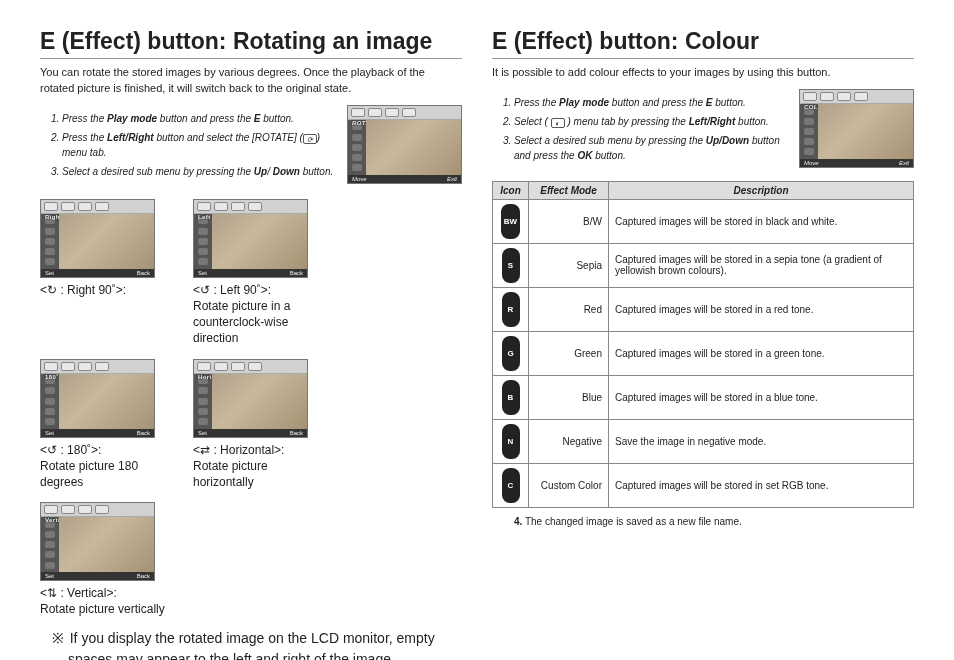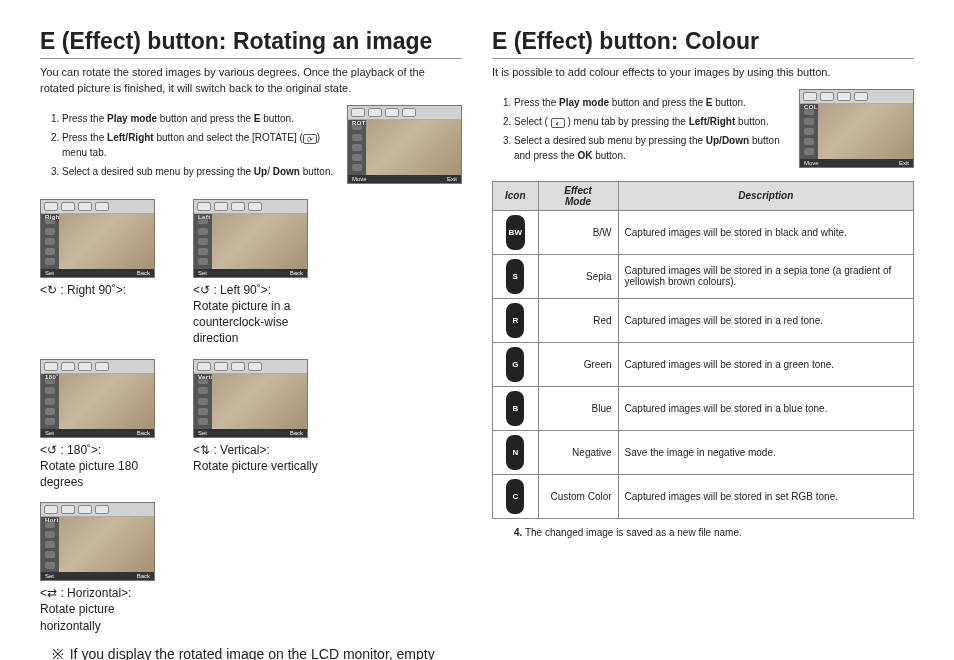--- a/index.html
+++ b/index.html
@@ -114,20 +114,21 @@
     font-size: 6px;
     color: #eee;
     background: #333;
     padding: 1px 4px;
   }
   .step-row {
     display: flex;
     align-items: flex-start;
     gap: 0;
     margin-bottom: 6px;
+    font-style: italic;
   }
   .step-row ol { flex: 1; }
   .thumb-grid {
     display: flex;
     flex-wrap: wrap;
     gap: 12px 28px;
     margin-top: 10px;
   }
   .thumb-cell { width: 125px; }
   .thumb-cap {
@@ -152,21 +153,21 @@
   table.effect {
     border-collapse: collapse;
     width: 100%;
     font-size: 10px;
     margin-top: 8px;
   }
   table.effect th {
     background: #ddd;
     font-weight: bold;
     border: 1px solid #888;
-    padding: 3px 12px;
+    padding: 3px 3px;
     font-style: italic;
   }
   table.effect td {
     border: 1px solid #888;
     padding: 4px 6px;
     vertical-align: middle;
   }
   table.effect td.ic { text-align: center; width: 36px; }
   table.effect td.md { text-align: right; width: 80px; }
   .mode-pill {
@@ -321,68 +322,68 @@
     </div>
         </div>
         <div class="thumb-cell">
     <div class="lcd">
       <div class="lcd-top">
               <span></span>
               <span></span>
               <span></span>
               <span></span>
             </div>
+      <div class="lcd-label">Horizontal</div>
+      <div class="lcd-body">
+        <div class="lcd-side">
+                <span></span>
+                <span></span>
+                <span></span>
+                <span></span>
+                <span></span>
+              </div>
+        <div class="lcd-photo"></div>
+      </div>
+      <div class="lcd-bottom">
+              <span>Set</span>
+              <span>Back</span>
+            </div>
+    </div>
+    <div class="thumb-cap">
+      <div>&lt;⇄ : Horizontal&gt;:</div>
+      <div>Rotate picture horizontally</div>
+    </div>
+        </div>
+        <div class="thumb-cell">
+    <div class="lcd">
+      <div class="lcd-top">
+              <span></span>
+              <span></span>
+              <span></span>
+              <span></span>
+            </div>
       <div class="lcd-label">Vertical</div>
       <div class="lcd-body">
         <div class="lcd-side">
                 <span></span>
                 <span></span>
                 <span></span>
                 <span></span>
                 <span></span>
               </div>
         <div class="lcd-photo"></div>
       </div>
       <div class="lcd-bottom">
               <span>Set</span>
               <span>Back</span>
             </div>
     </div>
     <div class="thumb-cap">
       <div>&lt;⇅ : Vertical&gt;:</div>
       <div>Rotate picture vertically</div>
-    </div>
-        </div>
-        <div class="thumb-cell">
-    <div class="lcd">
-      <div class="lcd-top">
-              <span></span>
-              <span></span>
-              <span></span>
-              <span></span>
-            </div>
-      <div class="lcd-label">Horizontal</div>
-      <div class="lcd-body">
-        <div class="lcd-side">
-                <span></span>
-                <span></span>
-                <span></span>
-                <span></span>
-                <span></span>
-              </div>
-        <div class="lcd-photo"></div>
-      </div>
-      <div class="lcd-bottom">
-              <span>Set</span>
-              <span>Back</span>
-            </div>
-    </div>
-    <div class="thumb-cap">
-      <div>&lt;⇄ : Horizontal&gt;:</div>
-      <div>Rotate picture horizontally</div>
     </div>
         </div>
       </div>
 
     <p class="note">If you display the rotated image on the LCD monitor, empty spaces may appear to the left and right of the image.</p>
     <div class="pagenum">060</div>
   </div>
 
   <div class="col">
     <h1>E (Effect) button: Colour</h1>

